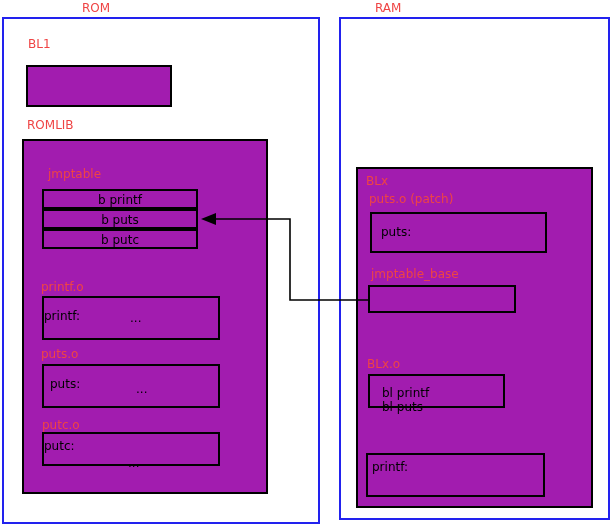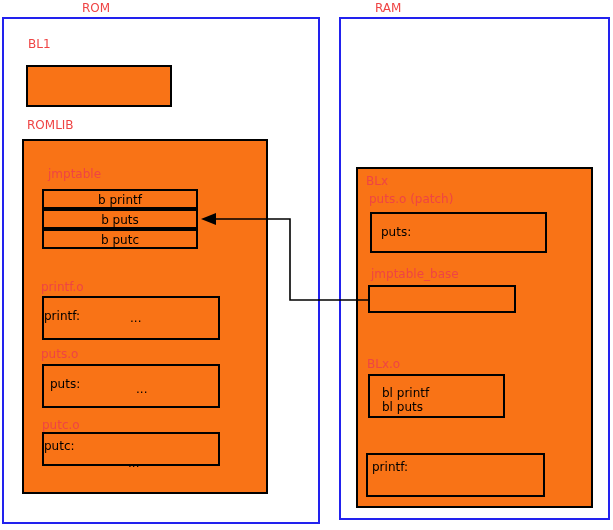--- a/index.html
+++ b/index.html
@@ -26,21 +26,21 @@
   }
   .region {
     position: absolute;
     border: 2px solid #2222ee;
     background: transparent;
     box-sizing: border-box;
   }
   .bx {
     position: absolute;
     border: 2px solid #000000;
-    background: #f97316;
+    background: #a21caf;
     box-sizing: border-box;
   }
   .cell-text {
     position: absolute;
     font-size: 12px;
     color: #000000;
     white-space: nowrap;
     line-height: 14px;
   }
   .ctr {
@@ -108,21 +108,21 @@
 
   <div class="lbl" style="left:369px; top:192px;">puts.o (patch)</div>
   <div class="bx" style="left:370px; top:212px; width:177px; height:41px;">
     <div class="cell-text" style="left:9px; top:11px;">puts:</div>
   </div>
 
   <div class="lbl" style="left:371px; top:267px;">jmptable_base</div>
   <div class="bx" style="left:368px; top:285px; width:148px; height:28px;"></div>
 
   <div class="lbl" style="left:367px; top:357px;">BLx.o</div>
-  <div class="bx" style="left:368px; top:374px; width:137px; height:44px;">
+  <div class="bx" style="left:368px; top:374px; width:137px; height:34px;">
     <div class="cell-text" style="left:12px; top:10px;">bl printf</div>
     <div class="cell-text" style="left:12px; top:24px;">bl puts</div>
   </div>
 
   <div class="bx" style="left:366px; top:453px; width:179px; height:44px;">
     <div class="cell-text" style="left:4px; top:5px;">printf:</div>
   </div>
 
   <svg class="wires" viewBox="0 0 613 530">
     <g>

